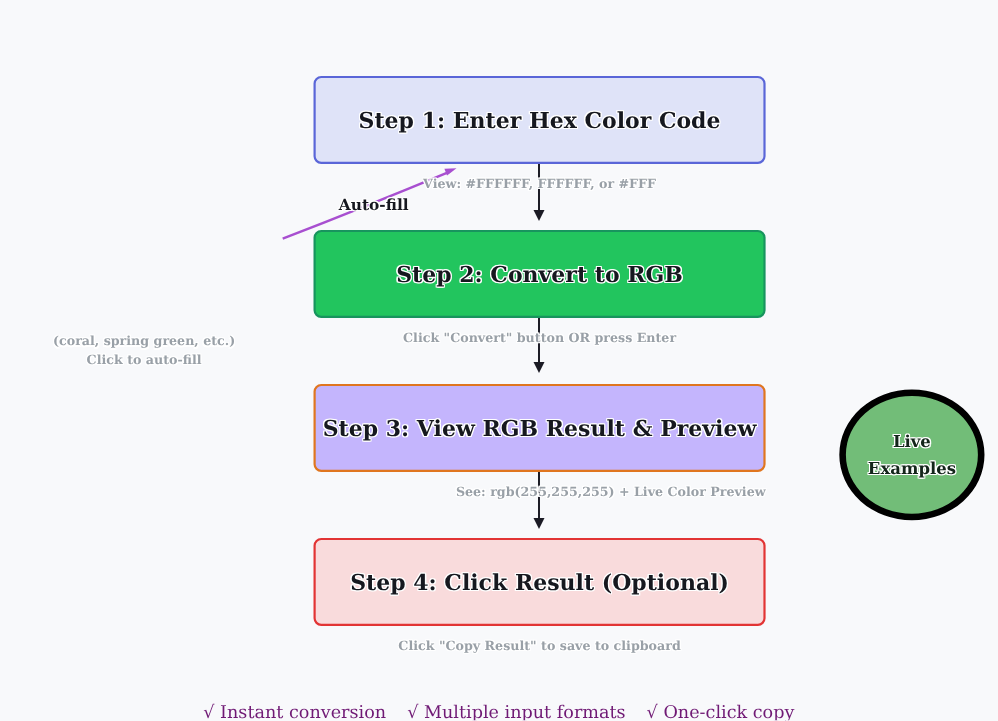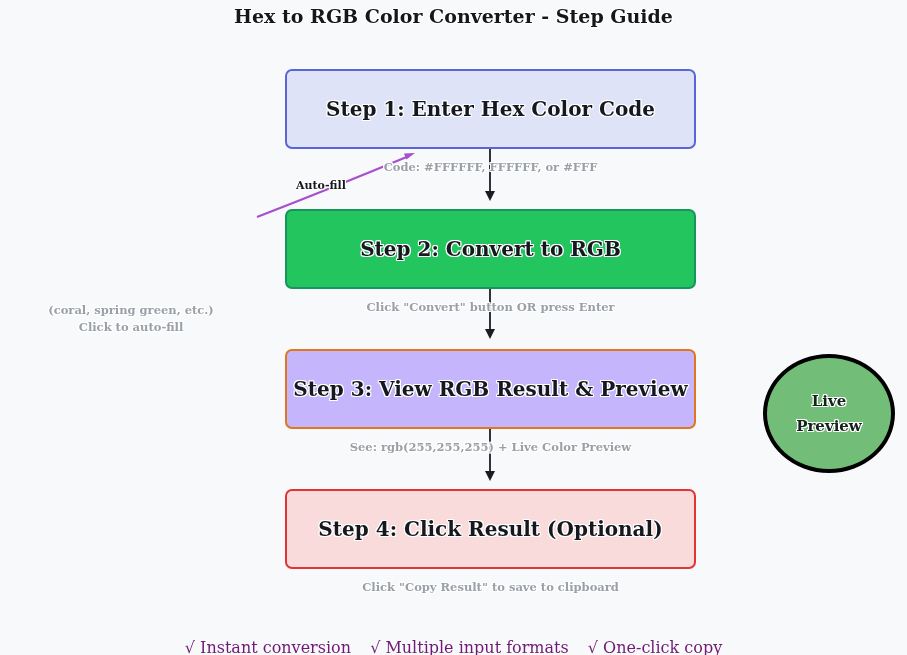--- a/index.html
+++ b/index.html
@@ -67,42 +67,42 @@
     text-align: center;
     font-size: 11.5px;
     font-weight: bold;
     color: #99a0a7;
     line-height: 16px;
     z-index: 3;
   }
   .stepcap { left: 285px; width: 411px; }
   .cap1 { top: 159px; }
   .cap2 { top: 299px; }
-  .cap3 { top: 439px; }
+  .cap3 { top: 439px; text-align: right; }
   .cap4 { top: 579px; }
   .quickcap {
     left: 0px; top: 302px;
     width: 262px;
     line-height: 17px;
   }
   .edge-label {
     position: absolute;
-    left: 296px; top: 179px;
-    font-size: 11px;
+    left: 308px; top: 179px;
+    font-size: 14px;
     font-weight: bold;
     color: #16181f;
     z-index: 3;
   }
   .ellipse {
     position: absolute;
     left: 763px; top: 354px;
     width: 132px; height: 119px;
     box-sizing: border-box;
     background: #72bd78;
-    border: 4px solid #000000;
+    border: 6px solid #000000;
     border-radius: 50%;
     display: flex;
     flex-direction: column;
     align-items: center;
     justify-content: center;
     text-align: center;
     font-size: 15px;
     font-weight: bold;
     color: #13251a;
     line-height: 25px;
@@ -143,26 +143,25 @@
     <g>
       <line x1="490" y1="429" x2="490" y2="472" stroke="#1b1b24" stroke-width="1.8"></line>
       <polygon points="485,471 495,471 490,481" fill="#1b1b24"></polygon>
     </g>
     <g>
       <path d="M 257 217 Q 332 188 409 156" fill="none" stroke="#a84fd0" stroke-width="2.2"></path>
       <polygon points="415,153 406.4,159.5 404,153.5" fill="#a84fd0"></polygon>
     </g>
   </svg>
 
-  <div class="title halo">Hex to RGB Color Converter - Step Guide</div>
 
   <div class="box stepbox step1">
     <span class="halo">Step 1: Enter Hex Color Code</span>
   </div>
-  <div class="caption stepcap cap1 halo">Code: #FFFFFF, FFFFFF, or #FFF</div>
+  <div class="caption stepcap cap1 halo">View: #FFFFFF, FFFFFF, or #FFF</div>
 
   <div class="box stepbox step2">
     <span class="halo">Step 2: Convert to RGB</span>
   </div>
   <div class="caption stepcap cap2 halo">Click "Convert" button OR press Enter</div>
 
   <div class="box stepbox step3">
     <span class="halo">Step 3: View RGB Result &amp; Preview</span>
   </div>
   <div class="caption stepcap cap3 halo">See: rgb(255,255,255) + Live Color Preview</div>
@@ -174,21 +173,21 @@
 
   <div class="caption quickcap halo">
     <div>(coral, spring green, etc.)</div>
     <div>Click to auto-fill</div>
   </div>
 
   <div class="edge-label halo">Auto-fill</div>
 
   <div class="ellipse">
     <span class="halo">Live</span>
-    <span class="halo">Preview</span>
+    <span class="halo">Examples</span>
   </div>
 
   <div class="features">
     <span>√ Instant conversion</span>
     <span>√ Multiple input formats</span>
     <span>√ One-click copy</span>
   </div>
 
 </div>
 

